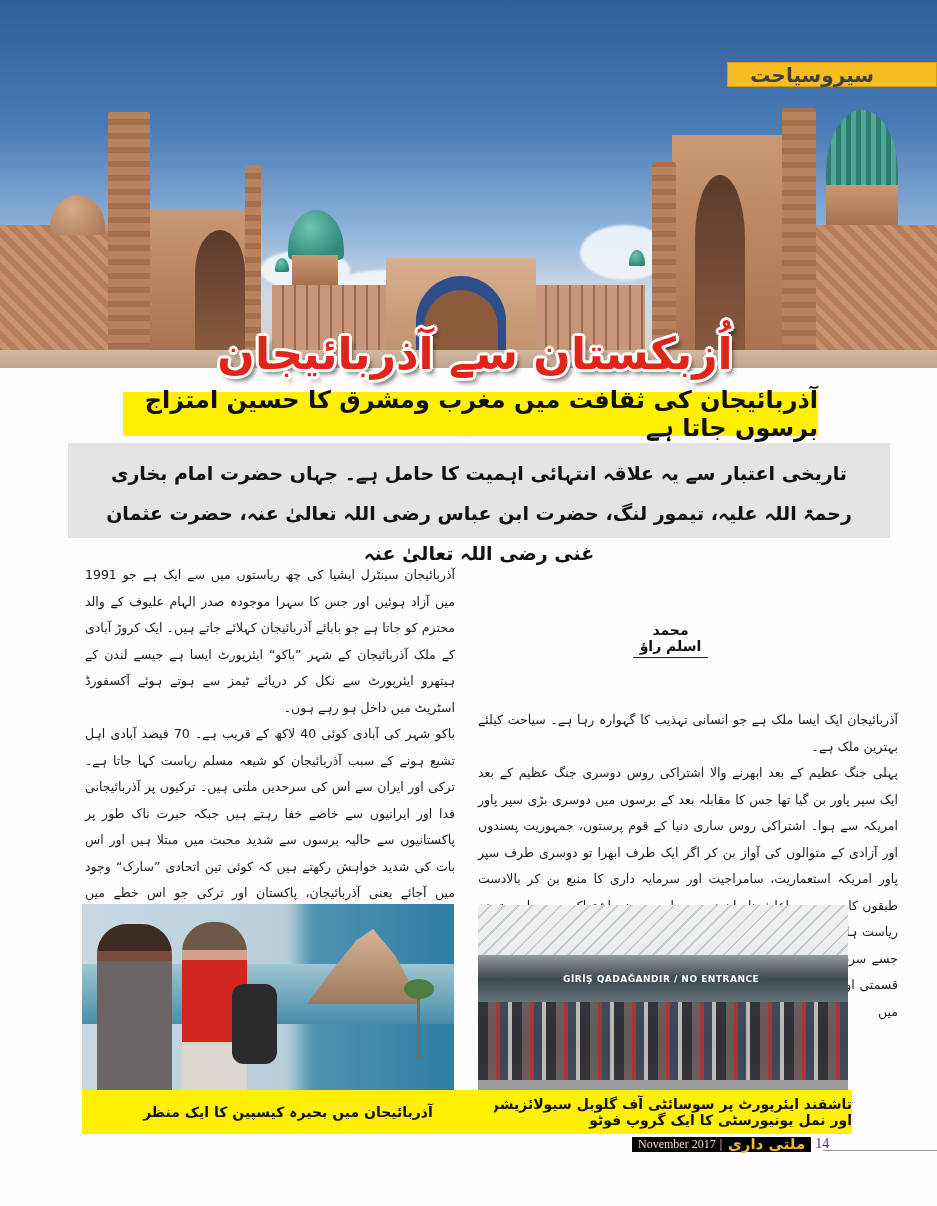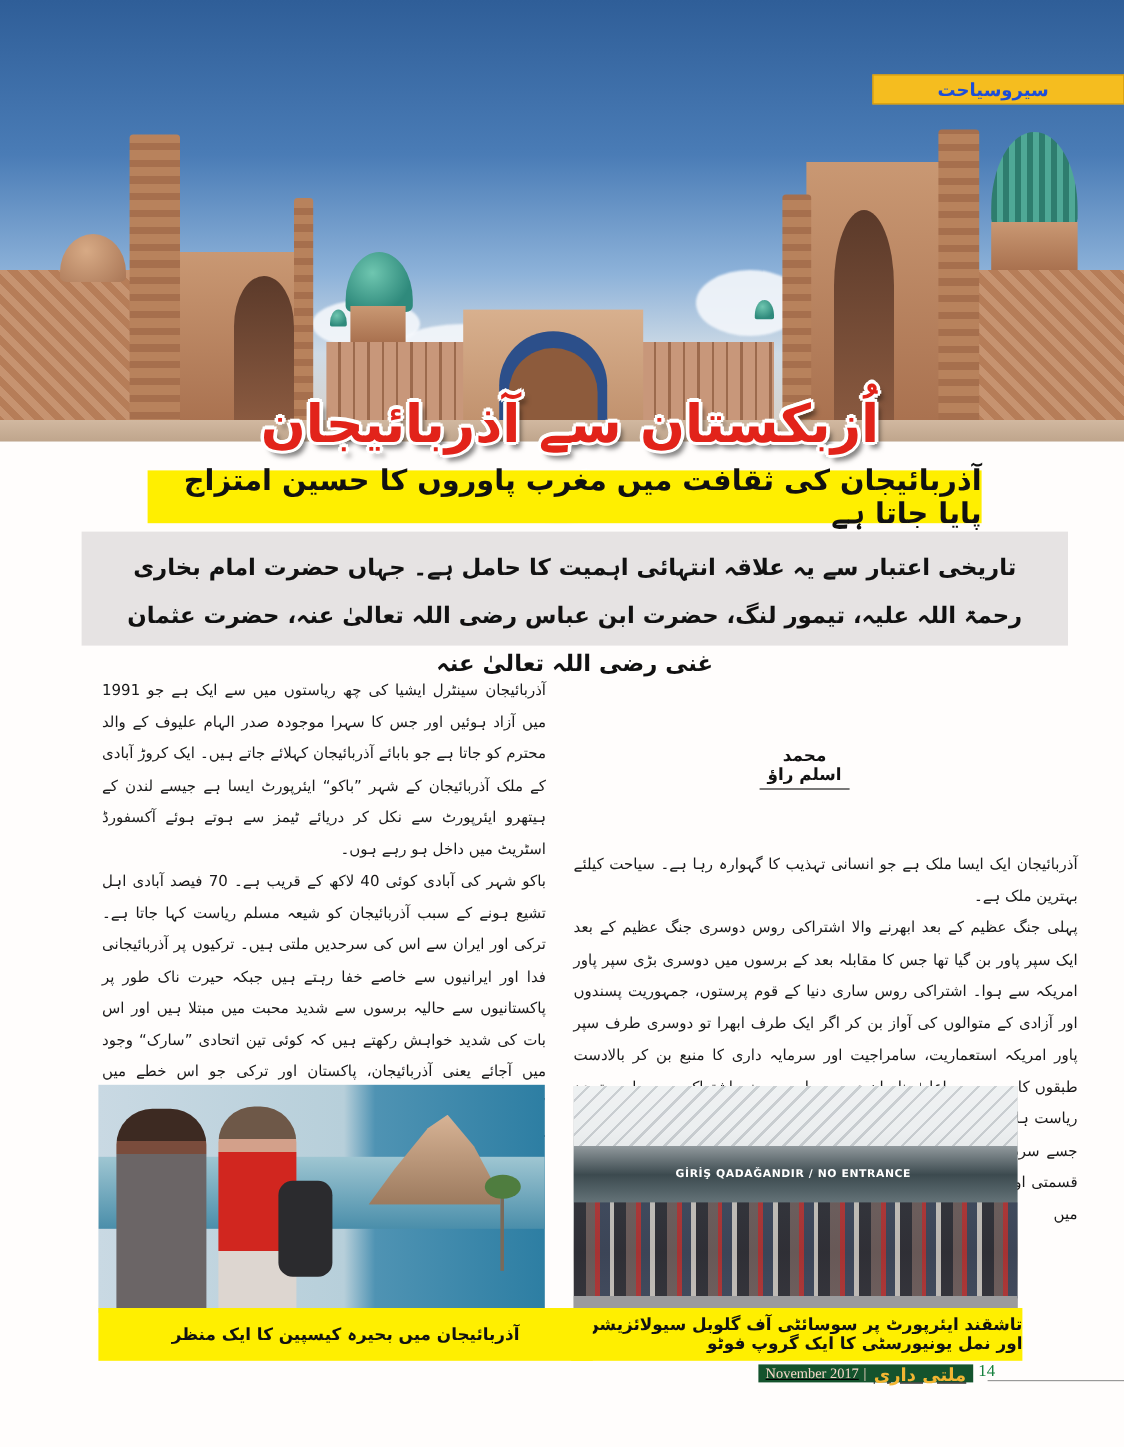--- a/index.html
+++ b/index.html
@@ -18,21 +18,21 @@
   .dome.tan { background:radial-gradient(circle at 40% 35%,#d7aa85,#a97656); }
   .center-facade { position:absolute; left:386px; top:258px; width:150px; height:102px;
                    background:linear-gradient(180deg,#d8b08e,#bf8f6b); }
   .center-facade .tile { position:absolute; left:30px; top:18px; width:90px; height:84px; background:#2c4f8a; border-radius:45px 45px 0 0; }
   .center-facade .inner { position:absolute; left:38px; top:32px; width:74px; height:70px; background:#8d5b3c; border-radius:37px 37px 0 0; }
   .wing { position:absolute; background:repeating-linear-gradient(90deg,#c8977a 0 10px,#9c6a4d 10px 12px); }
   .ground { position:absolute; left:0; top:350px; width:937px; height:18px; background:linear-gradient(180deg,#d1b8a0,#bfa58c); }
 
   .section-tag { position:absolute; left:727px; top:62px; width:210px; height:25px; background:#f5bd1f;
                  border:1px solid #d59b10; box-sizing:border-box; display:flex; align-items:center; justify-content:flex-end; padding-right:62px; }
-  .section-tag span { font-weight:bold; font-size:15px; color:#1d4ed8; }
+  .section-tag span { font-weight:bold; font-size:20px; color:#404040; }
 
   .title { position:absolute; left:210px; top:325px; width:530px; height:58px; text-align:center; direction:rtl;
            font-size:44px; font-weight:bold; color:#e2231a; line-height:58px;
            text-shadow: 3px 0 0 #fff, -3px 0 0 #fff, 0 3px 0 #fff, 0 -3px 0 #fff, 2px 2px 0 #fff, -2px -2px 0 #fff, 2px -2px 0 #fff, -2px 2px 0 #fff, 4px 5px 4px rgba(0,0,0,.5); }
 
   .subtitle { position:absolute; left:123px; top:392px; width:695px; height:44px; background:#ffef00;
               display:flex; align-items:center; justify-content:center; direction:rtl; }
   .subtitle span { font-size:24px; font-weight:bold; color:#111; }
 
   .intro { position:absolute; left:68px; top:443px; width:822px; height:95px; background:#e6e3e3;
@@ -68,25 +68,25 @@
   .backpack { position:absolute; left:150px; top:80px; width:45px; height:80px; background:#2b2b2e; border-radius:12px; }
   .tree { position:absolute; left:335px; top:85px; width:3px; height:70px; background:#7a6a5a; }
   .tree-top { position:absolute; left:322px; top:75px; width:30px; height:20px; background:#4f7d3f; border-radius:50%; }
 
   .caption { position:absolute; height:44px; background:#ffef00; display:flex; align-items:center; justify-content:center; direction:rtl; }
   .caption span { font-size:14px; font-weight:bold; color:#111; }
   .caption-right { left:476px; top:1090px; width:376px; }
   .caption-left { left:82px; top:1090px; width:412px; }
 
   .footer { position:absolute; left:632px; top:1136px; height:16px; display:flex; align-items:center; }
-  .footer-bar { background:#14532d; height:15px; display:flex; padding:0 6px;text-decoration:underline; }
+  .footer-bar { background:#000000; height:15px; display:flex; align-items:center; padding:0 6px; }
   .footer-date { font-family:"Liberation Serif", serif; color:#f6d7c9; font-size:12px; }
   .footer-sep { color:#f6d7c9; font-size:12px; margin:0 4px; font-family:"Liberation Serif", serif; }
   .footer-logo { color:#f2b632; font-size:15px; font-weight:bold; direction:rtl; margin-left:2px; }
-  .footer-page { font-family:"Liberation Serif", serif; font-size:14px; color:#15803d; margin-left:4px; }
+  .footer-page { font-family:"Liberation Serif", serif; font-size:14px; color:#701a75; margin-left:4px; }
   .footer-rule { position:absolute; left:823px; top:1150px; width:114px; height:1px; background:#999; }
 </style>
 </head>
 <body>
 
 <div class="hero">
   <div class="cloud" style="left:260px;top:250px;width:90px;height:40px;"></div>
   <div class="cloud" style="left:320px;top:270px;width:130px;height:60px;"></div>
   <div class="cloud" style="left:580px;top:225px;width:90px;height:55px;"></div>
   <div class="cloud" style="left:10px;top:235px;width:70px;height:45px;"></div>
@@ -120,21 +120,21 @@
   <div class="ground"></div>
 </div>
 
 <div class="section-tag">
   <span>سیروسیاحت</span>
 </div>
 
 <div class="title">اُزبکستان سے آذربائیجان تک</div>
 
 <div class="subtitle">
-  <span>آذربائیجان کی ثقافت میں مغرب پاوروں کا حسین امتزاج پایا جاتا ہے</span>
+  <span>آذربائیجان کی ثقافت میں مغرب ومشرق کا حسین امتزاج برسوں جاتا ہے</span>
 </div>
 
 <div class="intro">
   <p>تاریخی اعتبار سے یہ علاقہ انتہائی اہمیت کا حامل ہے۔ جہاں حضرت امام بخاری رحمۃ اللہ علیہ، تیمور لنگ، حضرت ابن عباس رضی اللہ تعالیٰ عنہ، حضرت عثمان غنی رضی اللہ تعالیٰ عنہ</p>
 </div>
 
 <div class="byline">محمد اسلم راؤ</div>
 
 <div class="col col-right">
   <p>آذربائیجان ایک ایسا ملک ہے جو انسانی تہذیب کا گہوارہ رہا ہے۔ سیاحت کیلئے بہترین ملک ہے۔</p>

